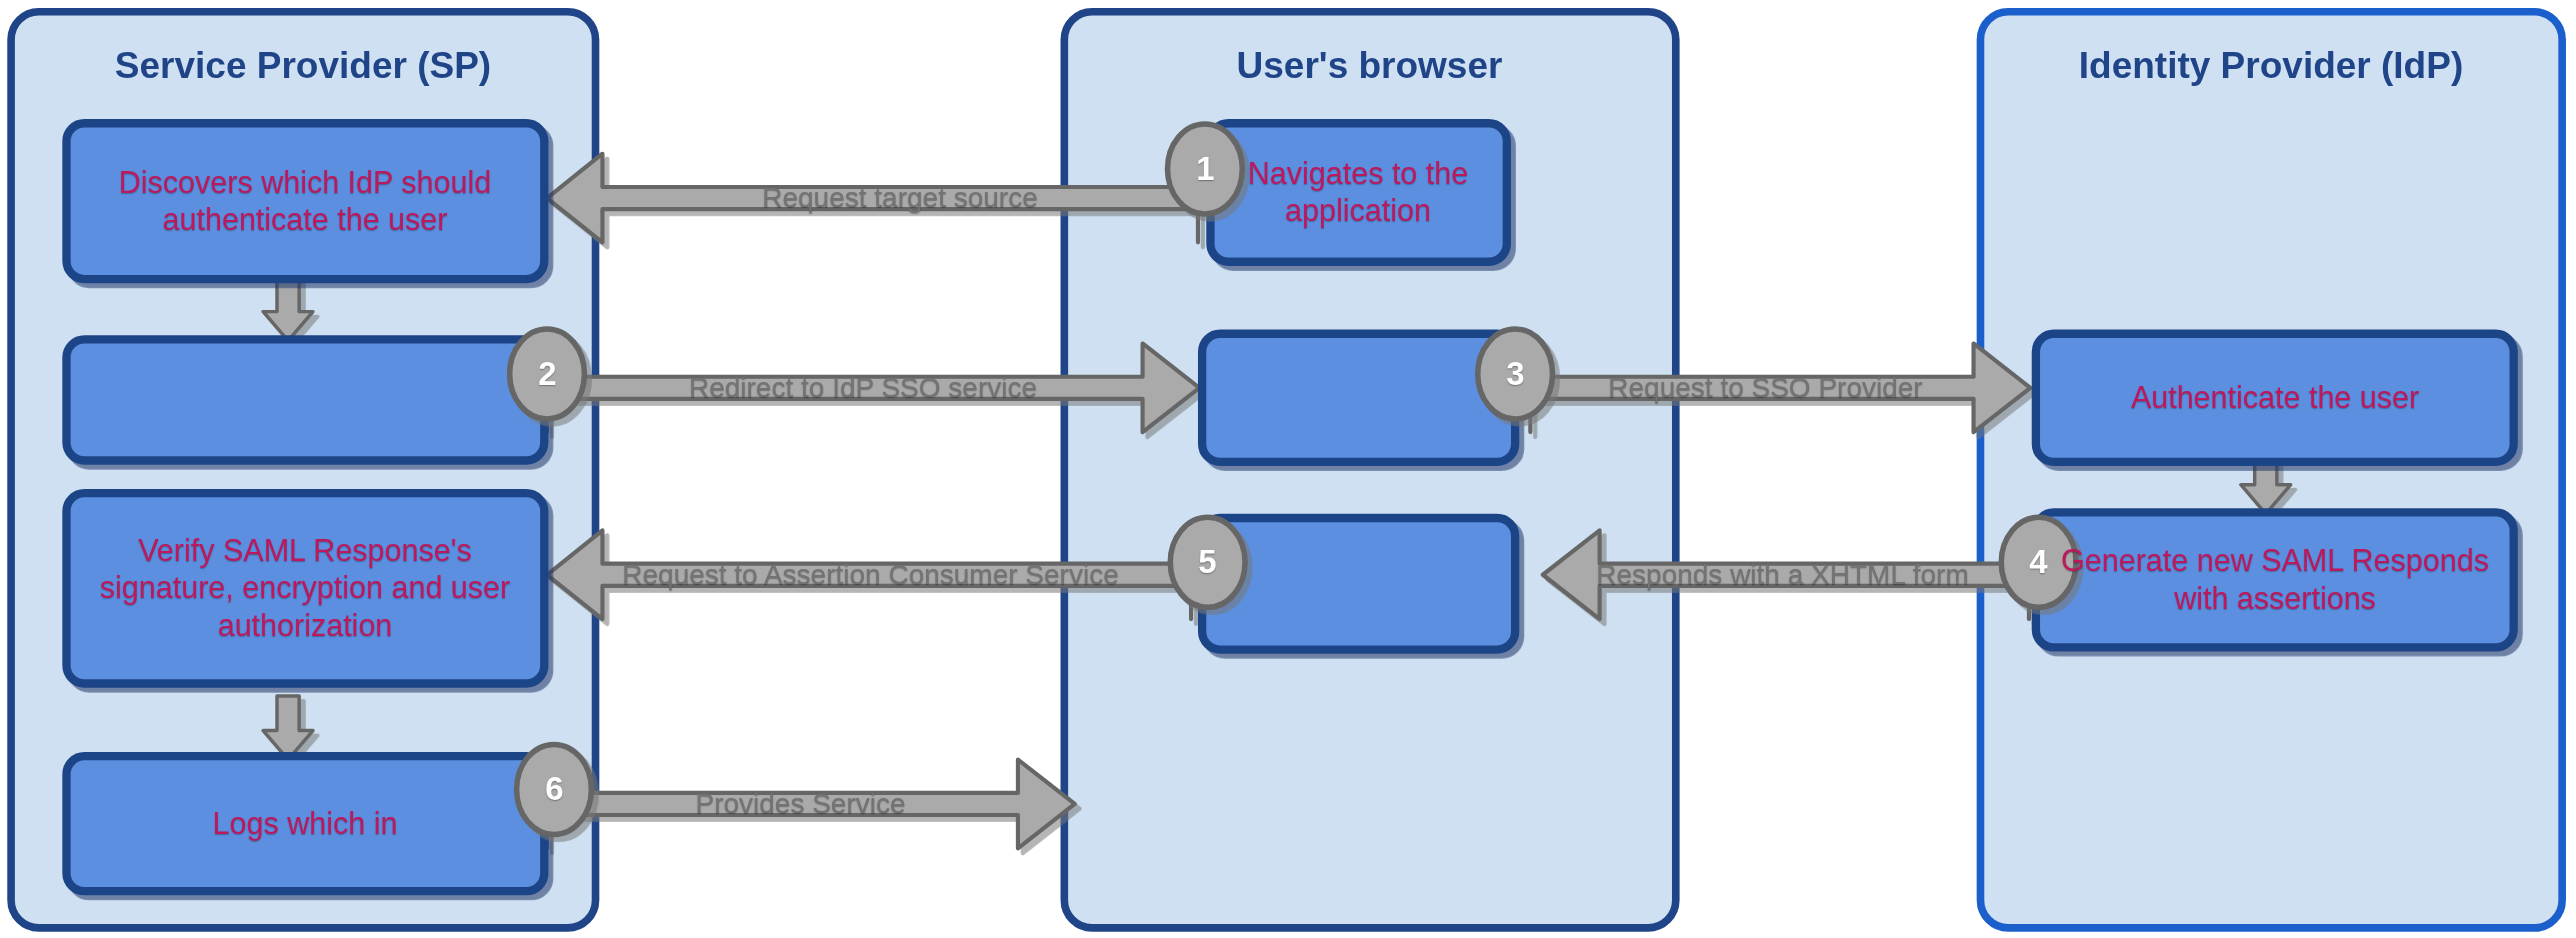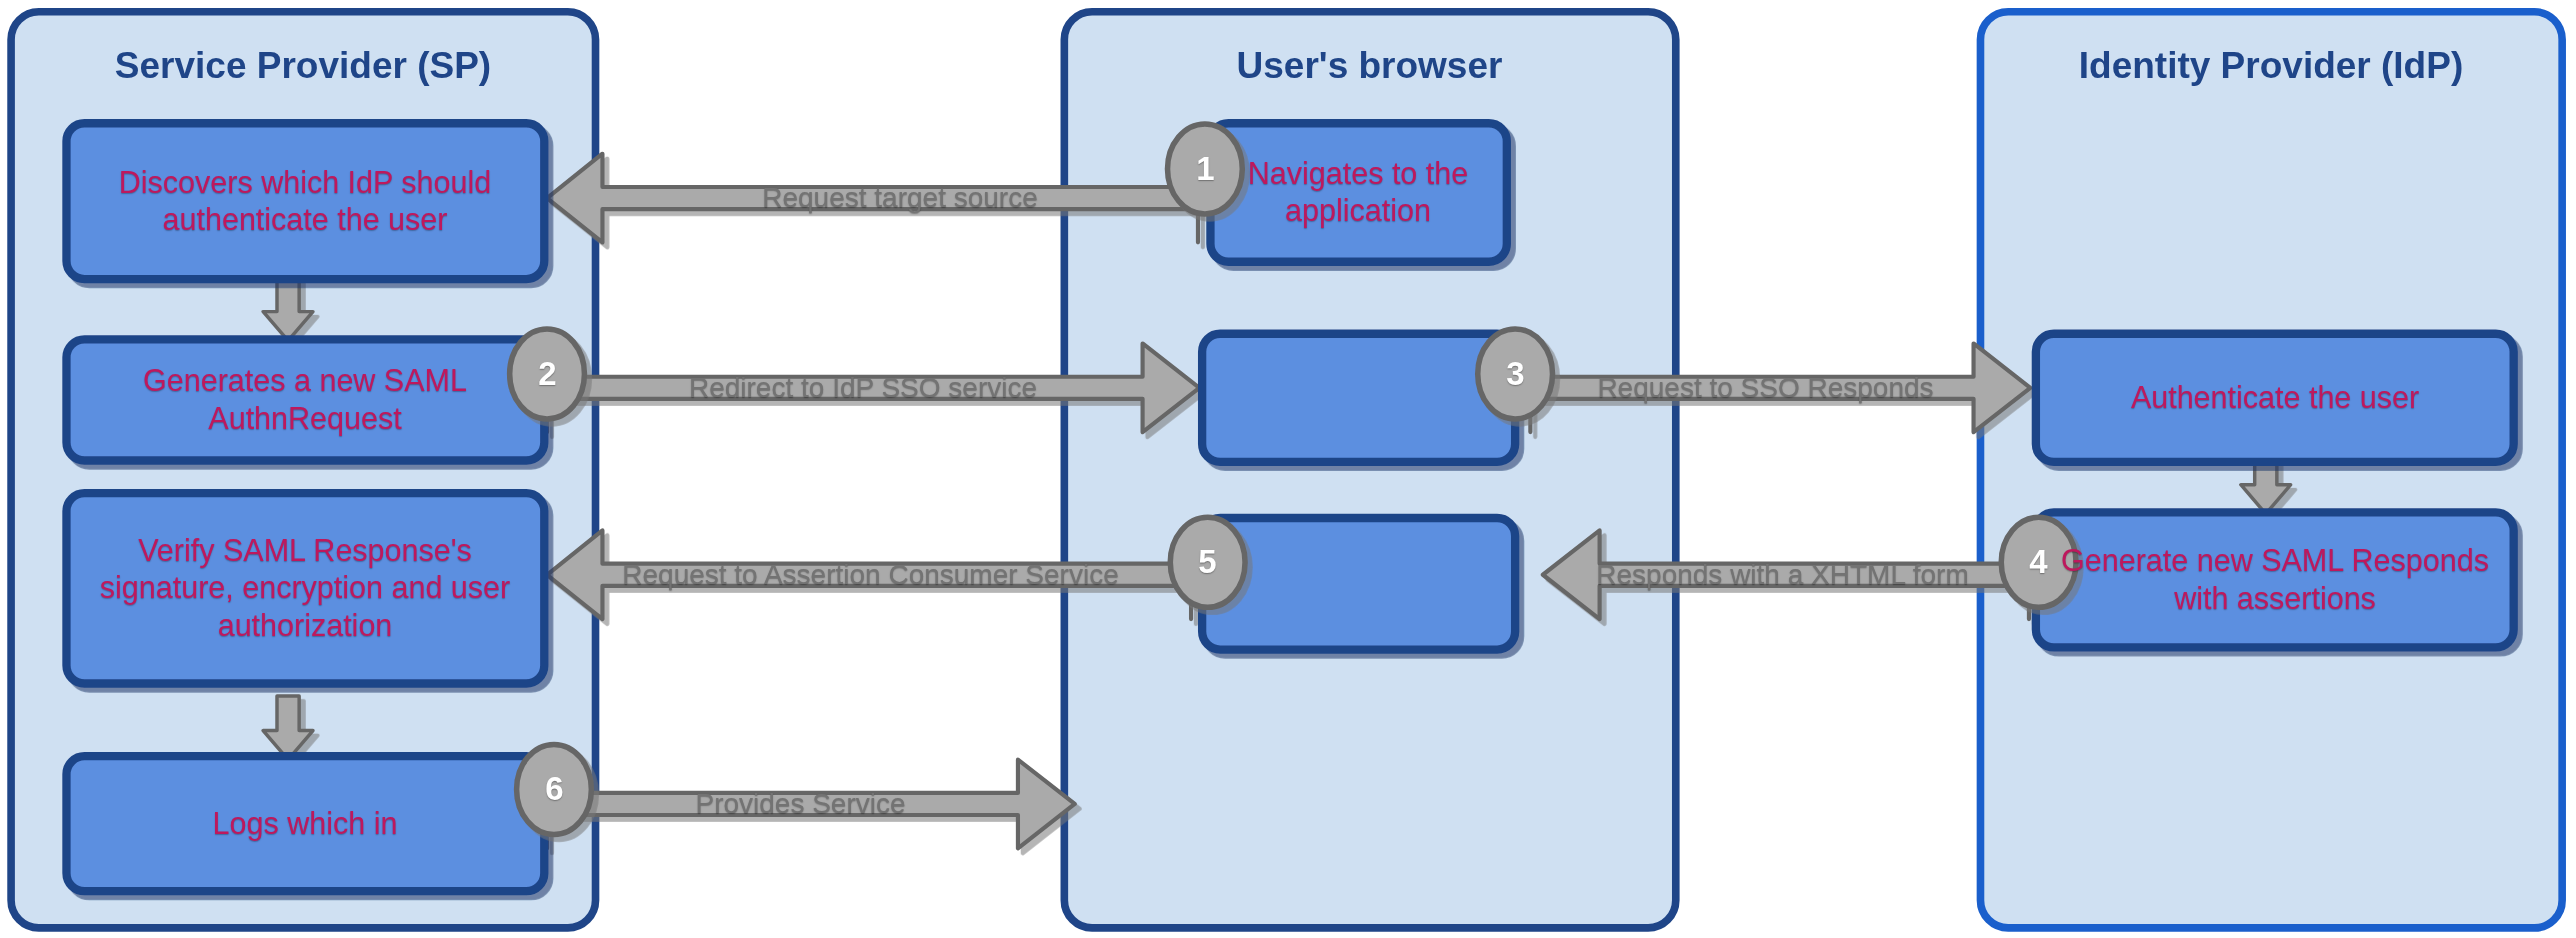--- a/index.html
+++ b/index.html
@@ -101,34 +101,33 @@
     <ellipse filter="url(#shg)" cx="2944" cy="812" rx="54" ry="65" fill="#AAAAAA" stroke="#666666" stroke-width="8"></ellipse>
     <ellipse filter="url(#shg)" cx="1744" cy="812" rx="54" ry="65" fill="#AAAAAA" stroke="#666666" stroke-width="8"></ellipse>
     <ellipse filter="url(#shg)" cx="800" cy="1140" rx="54" ry="65" fill="#AAAAAA" stroke="#666666" stroke-width="8"></ellipse>
   </svg>
 
   <div class="panel-title" style="left:11px;top:45px;width:584px;">Service Provider  (SP)</div>
   <div class="panel-title" style="left:1064px;top:45px;width:611px;">User's browser</div>
   <div class="panel-title" style="left:1980px;top:45px;width:582px;">Identity Provider  (IdP)</div>
 
   <div class="box-label" style="left:66px;top:123px;width:478px;height:156px;">Discovers which IdP should authenticate the user</div>
-  <div class="box-label" style="left:66px;top:339px;width:478px;height:121px;">Generates a new SAML AuthnRequest</div>
   <div class="box-label" style="left:66px;top:493px;width:478px;height:190px;">Verify SAML Response's signature, encryption and user authorization</div>
   <div class="box-label" style="left:66px;top:756px;width:478px;height:135px;">Logs which in</div>
 
   <div class="box-label" style="left:1210px;top:123px;width:296px;height:138px;">Navigates to the application</div>
   <div class="box-label" style="left:1202px;top:334px;width:313px;height:128px;"></div>
   <div class="box-label" style="left:1202px;top:518px;width:313px;height:132px;"></div>
 
   <div class="box-label" style="left:2036px;top:334px;width:478px;height:128px;">Authenticate the user</div>
   <div class="box-label" style="left:2036px;top:512px;width:478px;height:135px;">Generate new SAML Responds with assertions</div>
 
   <div class="arrow-label" style="left:602px;top:177px;width:596px;height:42px;">Request target source</div>
   <div class="arrow-label" style="left:586px;top:367px;width:554px;height:42px;">Redirect to IdP SSO service</div>
-  <div class="arrow-label" style="left:1551px;top:367px;width:429px;height:42px;">Request to SSO Responds</div>
+  <div class="arrow-label" style="left:1551px;top:367px;width:429px;height:42px;">Request to SSO Provider</div>
   <div class="arrow-label" style="left:1557px;top:554px;width:451px;height:42px;">Responds with a XHTML form</div>
   <div class="arrow-label" style="left:566px;top:554px;width:609px;height:42px;">Request to Assertion Consumer Service</div>
   <div class="arrow-label" style="left:586px;top:783px;width:429px;height:42px;">Provides Service</div>
 
   <div class="step-num" style="left:1168px;top:147px;width:75px;height:44px;">1</div>
   <div class="step-num" style="left:510px;top:352px;width:75px;height:44px;">2</div>
   <div class="step-num" style="left:1478px;top:352px;width:75px;height:44px;">3</div>
   <div class="step-num" style="left:2001px;top:540px;width:75px;height:44px;">4</div>
   <div class="step-num" style="left:1170px;top:540px;width:75px;height:44px;">5</div>
   <div class="step-num" style="left:517px;top:767px;width:75px;height:44px;">6</div>

